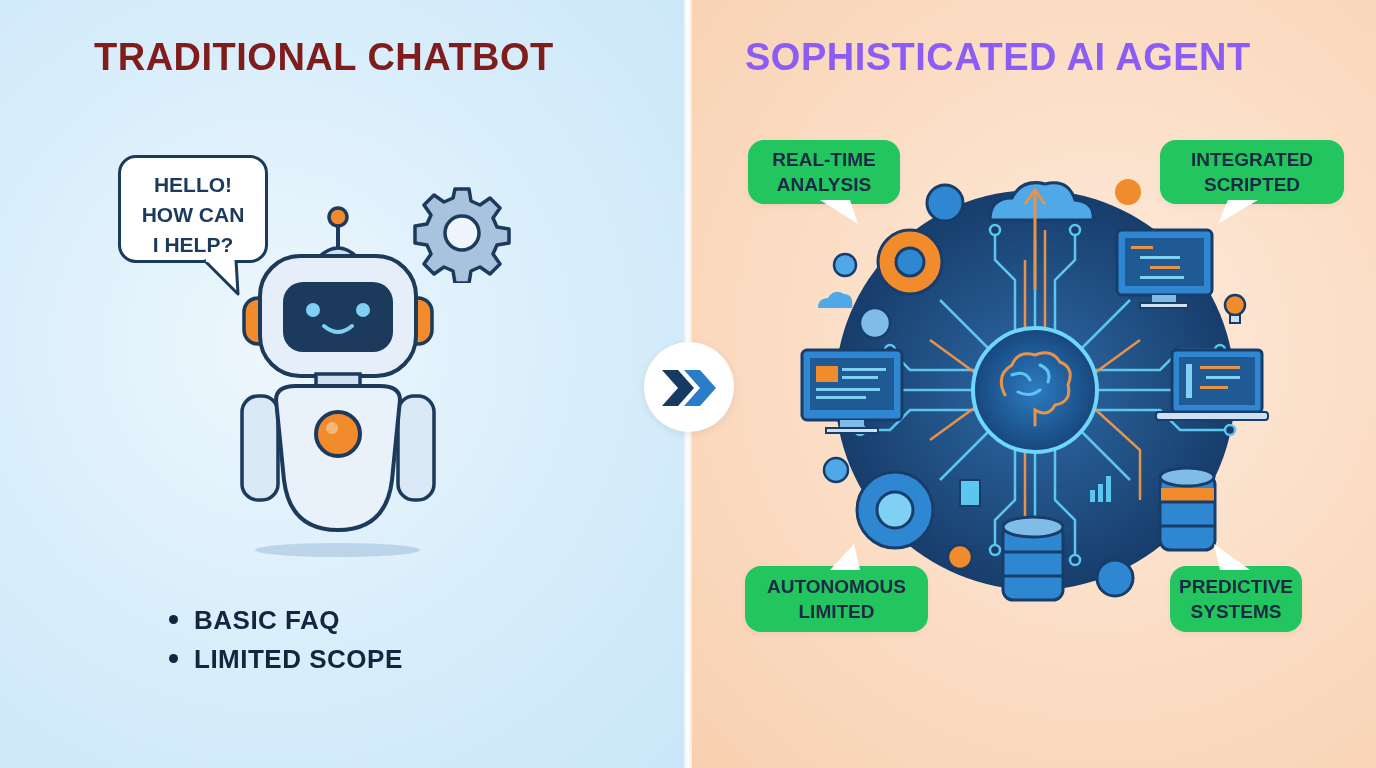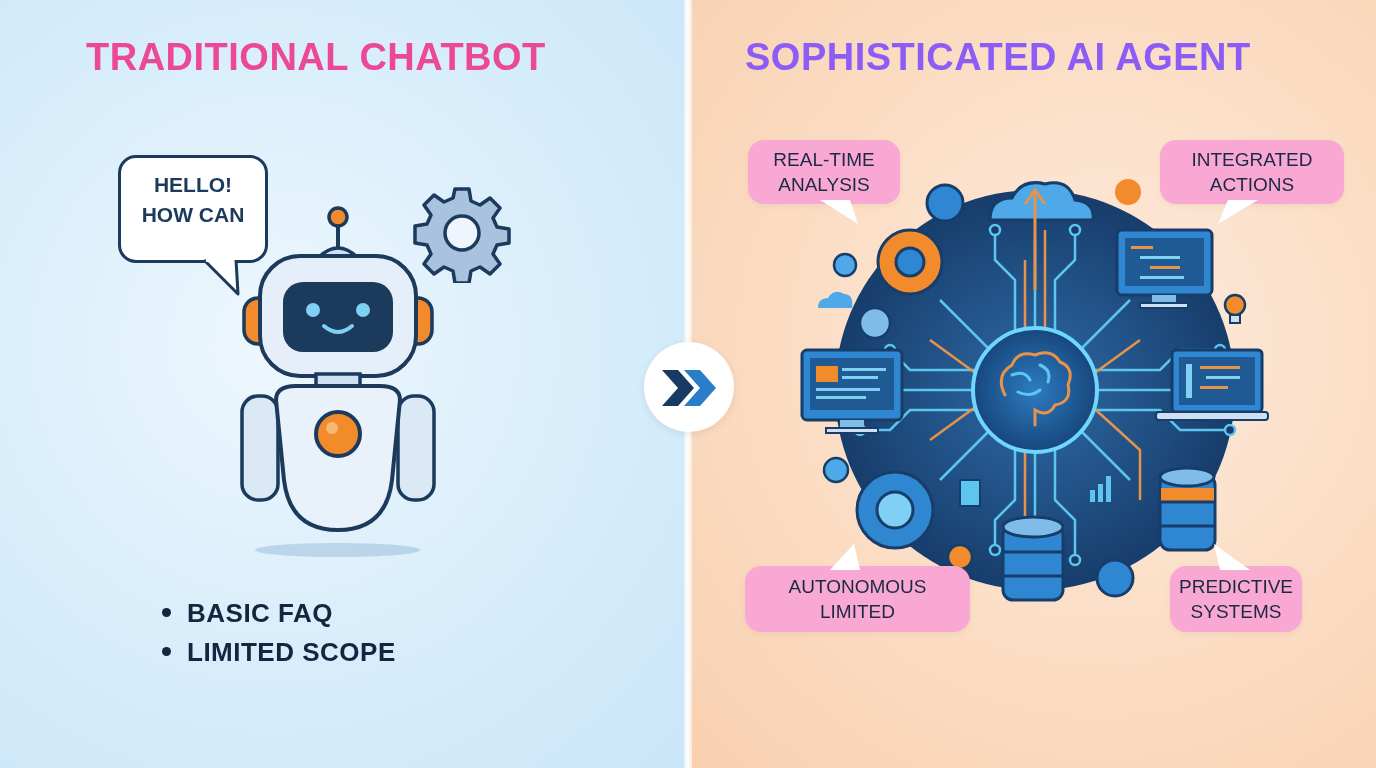--- a/index.html
+++ b/index.html
@@ -2,47 +2,48 @@
 <html><head>
 <meta charset="utf-8">
 <style>
   html,body{margin:0;padding:0;}
   body{width:1376px;height:768px;overflow:hidden;position:relative;font-family:"Liberation Sans",sans-serif;}
   .panel{position:absolute;top:0;height:768px;}
   .left{left:0;width:688px;background:radial-gradient(ellipse at 40% 45%,#eef7fd 0%,#d9eefb 50%,#c9e6f8 100%);}
   .right{left:688px;width:688px;background:radial-gradient(ellipse at 60% 45%,#fdebdc 0%,#fbdcc3 55%,#f8d0b0 100%);}
   .divider{position:absolute;left:684px;top:0;width:8px;height:768px;background:linear-gradient(90deg,#e7f2fa,#fff,#fbe7d8);}
   .title{position:absolute;top:36px;font-weight:bold;font-size:38px;letter-spacing:0.5px;white-space:nowrap;}
-  .title.l{left:86px;color:#ec4899;}
+  .title.l{left:94px;color:#7f1d1d;}
   .title.r{left:745px;color:#8b5cf6;}
   .bubble{position:absolute;background:#fff;border:3px solid #1b3a5c;border-radius:18px;color:#1b3a5c;font-weight:bold;text-align:center;}
   .bubble .line{display:block;}
   .bubble.hello{left:118px;top:155px;width:150px;height:108px;font-size:21px;line-height:30px;padding-top:12px;box-sizing:border-box;}
-  .callout{position:absolute;background:#f9a8d4;border-radius:16px;color:#1b2a44;font-weight:normal;font-size:19px;line-height:25px;text-align:center;box-shadow:0 2px 6px rgba(0,0,0,0.05);}
+  .callout{position:absolute;background:#22c55e;border-radius:16px;color:#1b2a44;font-weight:bold;font-size:19px;line-height:25px;text-align:center;box-shadow:0 2px 6px rgba(0,0,0,0.05);}
   .callout .line{display:block;}
-  .bullets{position:absolute;left:158px;top:590px;margin:4px;padding:0;list-style:none;}
+  .bullets{position:absolute;left:158px;top:590px;margin:11px;padding:0;list-style:none;}
   .bullets li{font-weight:bold;font-size:26px;color:#13253f;line-height:39px;letter-spacing:0.5px;white-space:nowrap;}
   .bullets li .dot{display:inline-block;width:9px;height:9px;border-radius:50%;background:#13253f;margin-right:16px;vertical-align:middle;position:relative;top:-3px;}
   .arrow-btn{position:absolute;left:644px;top:342px;width:90px;height:90px;border-radius:50%;background:#fff;box-shadow:0 2px 8px rgba(0,0,0,0.08);}
   svg{position:absolute;}
 </style>
 </head>
 <body>
 
 <div class="panel left"></div>
 
 <div class="panel right"></div>
 <div class="divider"></div>
 
 <div class="title l">TRADITIONAL CHATBOT</div>
 <div class="title r">SOPHISTICATED AI AGENT</div>
 
 <div class="bubble hello">
   <span class="line">HELLO!</span>
   <span class="line">HOW CAN</span>
+  <span class="line">I HELP?</span>
 </div>
 <svg style="left:200px;top:258px" width="50" height="40" viewBox="0 0 50 40">
   <path d="M4 2 L38 36 L36 2" fill="#fff" stroke="#1b3a5c" stroke-width="3" stroke-linejoin="round"></path>
   <rect x="6" y="0" width="28" height="4" fill="#fff"></rect>
 </svg>
 
 <svg style="left:412px;top:183px" width="100" height="100" viewBox="0 0 100 100">
   <g fill="#a9c3df" stroke="#1b3a5c" stroke-width="3.5" stroke-linejoin="round">
     <path d="M43 6h14l2 12 9 4 10-7 10 10-7 10 4 9 12 2v14l-12 2-4 9 7 10-10 10-10-7-9 4-2 12H43l-2-12-9-4-10 7-10-10 7-10-4-9-12-2V43l12-2 4-9-7-10 10-10 10 7 9-4z"></path>
   </g>
@@ -227,27 +228,27 @@
 <div class="callout" style="left:748px;top:140px;width:152px;height:64px;padding-top:7px;box-sizing:border-box;">
   <span class="line">REAL-TIME</span>
   <span class="line">ANALYSIS</span>
 </div>
 <svg style="left:820px;top:200px" width="40" height="26" viewBox="0 0 40 26">
     <path d="M0 0 H30 L38 24 Z" fill="#fff"></path>
   </svg>
 
 <div class="callout" style="left:1160px;top:140px;width:184px;height:64px;padding-top:7px;box-sizing:border-box;">
   <span class="line">INTEGRATED</span>
-  <span class="line">ACTIONS</span>
+  <span class="line">SCRIPTED</span>
 </div>
 <svg style="left:1218px;top:200px" width="40" height="26" viewBox="0 0 40 26">
     <path d="M10 0 H40 L0 24 Z" fill="#fff"></path>
   </svg>
 
-<div class="callout" style="left:745px;top:566px;width:225px;height:66px;padding-top:8px;box-sizing:border-box;">
+<div class="callout" style="left:745px;top:566px;width:183px;height:66px;padding-top:8px;box-sizing:border-box;">
   <span class="line">AUTONOMOUS</span>
   <span class="line">LIMITED</span>
 </div>
 <svg style="left:830px;top:544px" width="40" height="26" viewBox="0 0 40 26">
     <path d="M0 26 H30 L24 0 Z" fill="#fff"></path>
   </svg>
 
 <div class="callout" style="left:1170px;top:566px;width:132px;height:66px;padding-top:8px;box-sizing:border-box;">
   <span class="line">PREDICTIVE</span>
   <span class="line">SYSTEMS</span>

